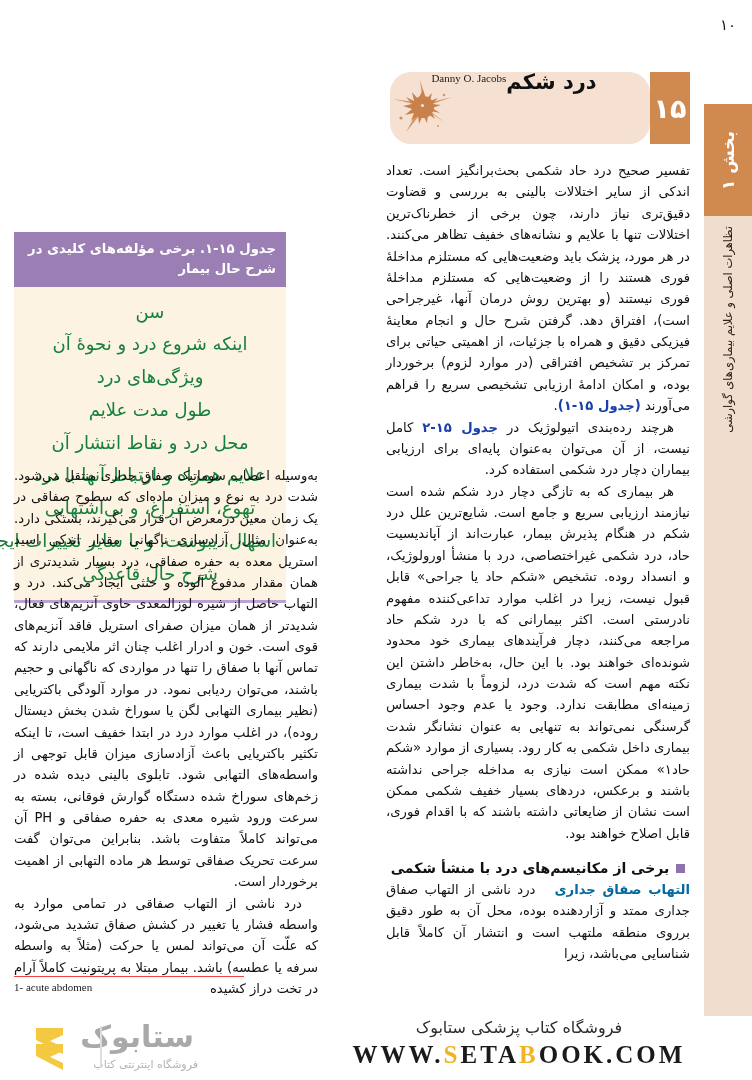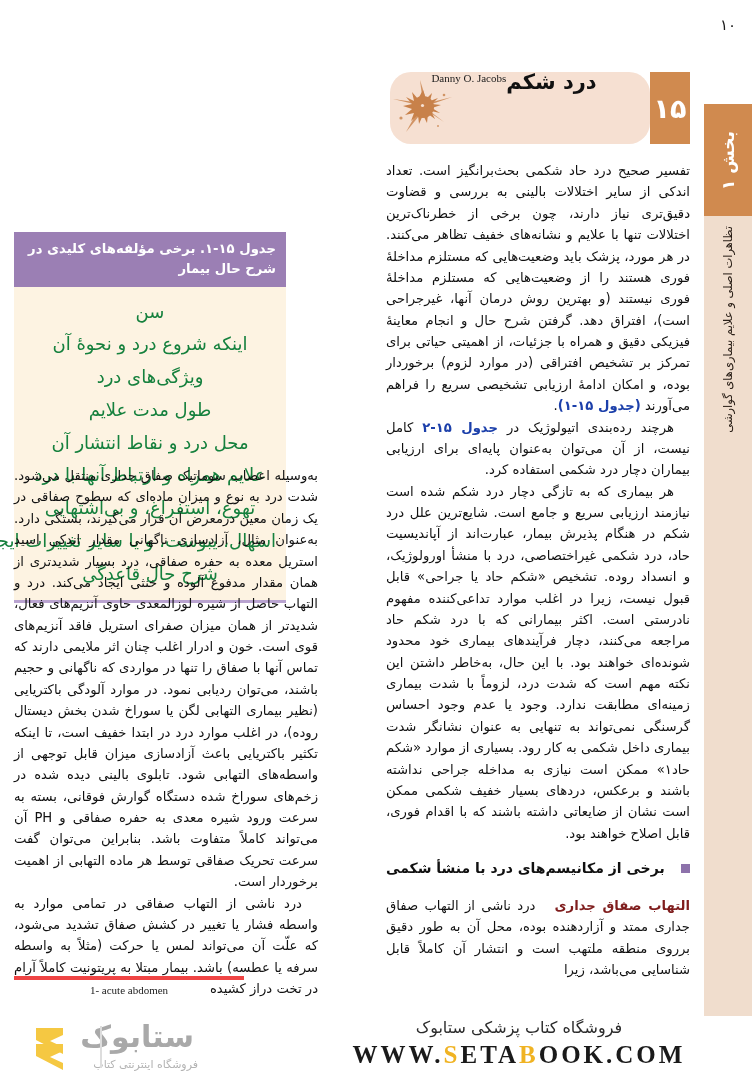--- a/index.html
+++ b/index.html
@@ -167,39 +167,39 @@
     line-height: 1.62;
     text-align: justify;
     text-justify: inter-word;
     color: #111111;
   }
   p.body.indent { text-indent: 16px; }
 
   .ref { color: #1b3faa; font-weight: bold; }
 
   .section-head {
-    margin: 16px 0 19px 0;
+    margin: 16px 0 3px 0;
     font-size: 14px;
     font-weight: bold;
     color: #111111;
     display: flex;
     align-items: center;
     gap: 7px;
-    justify-content: space-between;
+    justify-content: center;
   }
   .bullet-sq {
     display: inline-block;
     width: 9px;
     height: 9px;
     background: #8d72ab;
     flex: none;
   }
   .run-in {
     font-weight: bold;
-    color: #7f1d1d;
+    color: #0369a1;
   }
 
   
   .tablebox {
     position: absolute;
     top: 72px;
     left: 0;
     width: 272px;
     border-bottom: 3px solid #b9a3d0;
     background: #fdf3e2;
@@ -223,26 +223,26 @@
     text-align: center;
     white-space: nowrap;
   }
 
   
   .footnote {
     position: absolute;
     left: 14px;
     top: 976px;
     width: 230px;
-    border-top: 4px solid #ef4444;
+    border-top: 1px solid #ef4444;
     padding-top: 4px;
     font-family: "Liberation Serif", "DejaVu Serif", serif;
     font-size: 11px;
     direction: ltr;
-    text-align: center;
+    text-align: left;
     color: #1a1a1a;
   }
 
   
   .footer {
     position: absolute;
     left: 0;
     right: 0;
     top: 1016px;
     height: 64px;

